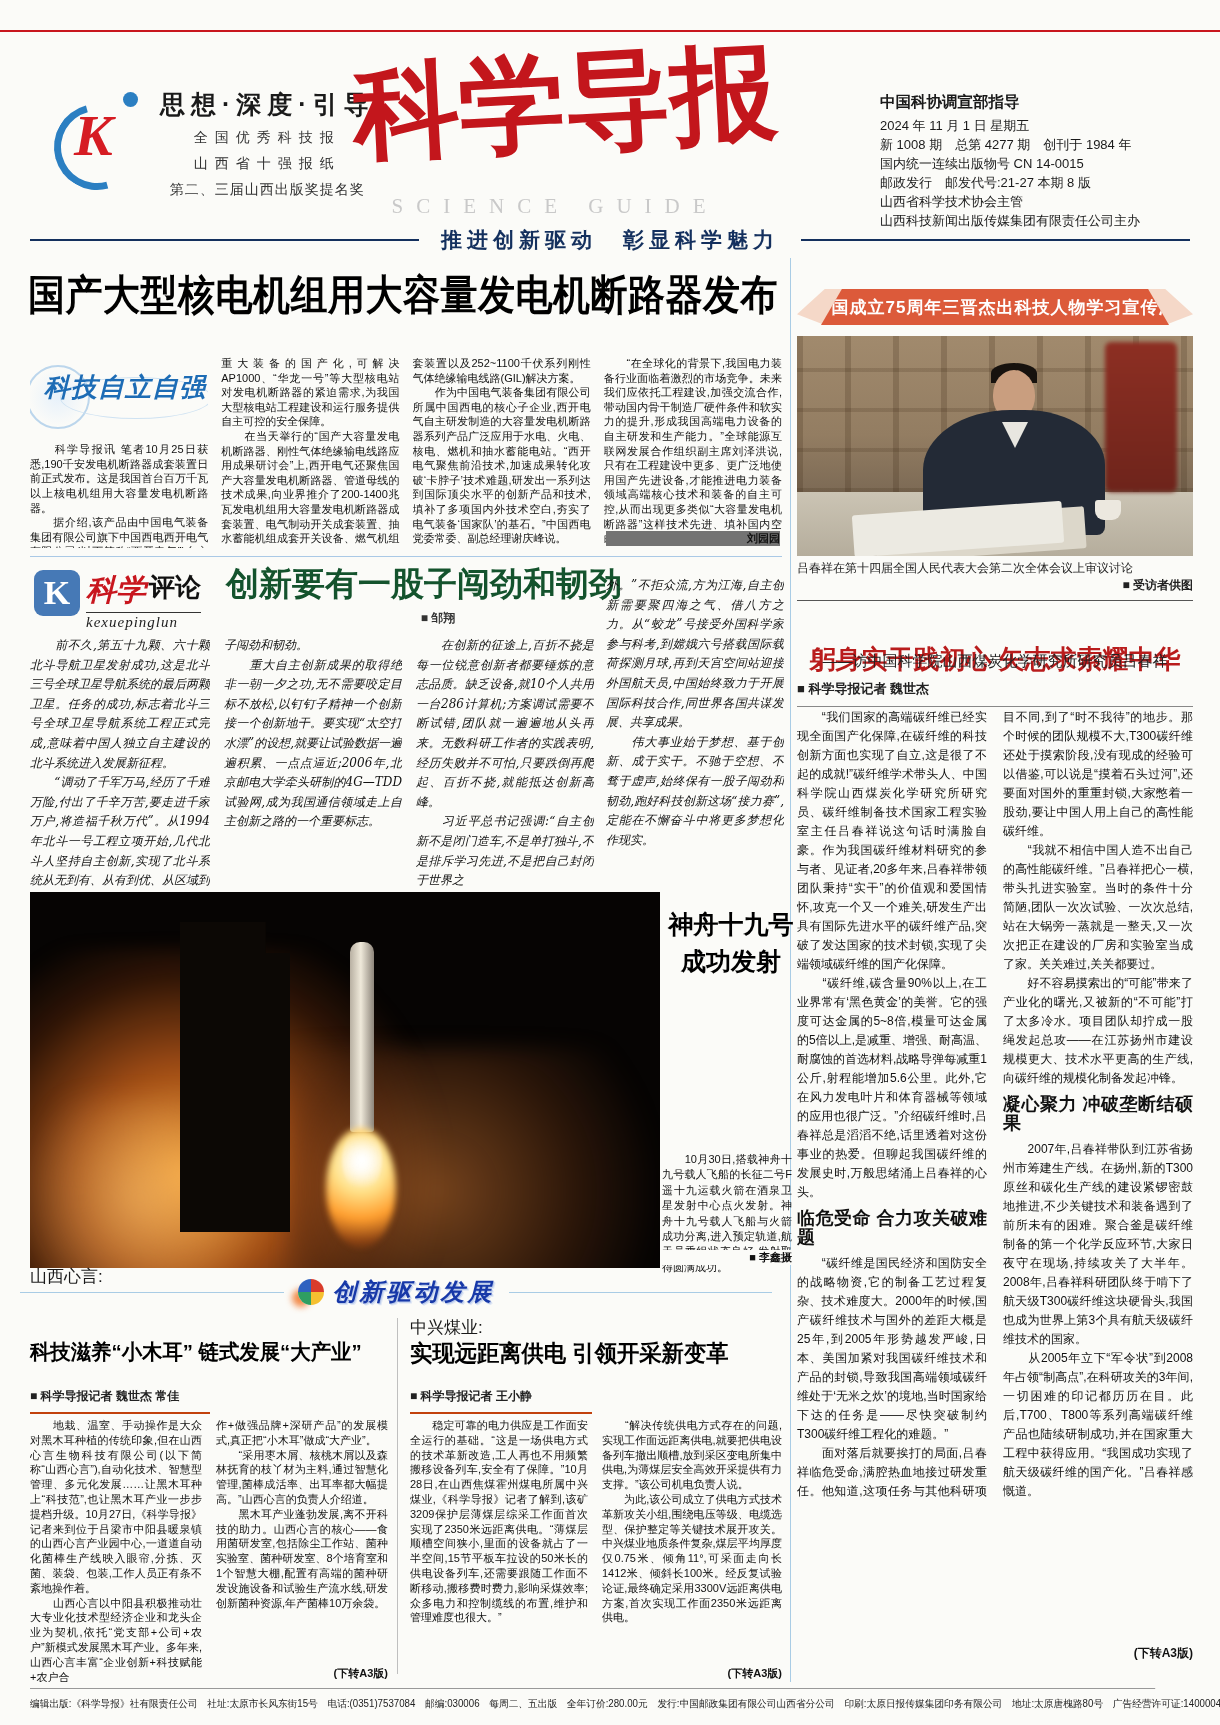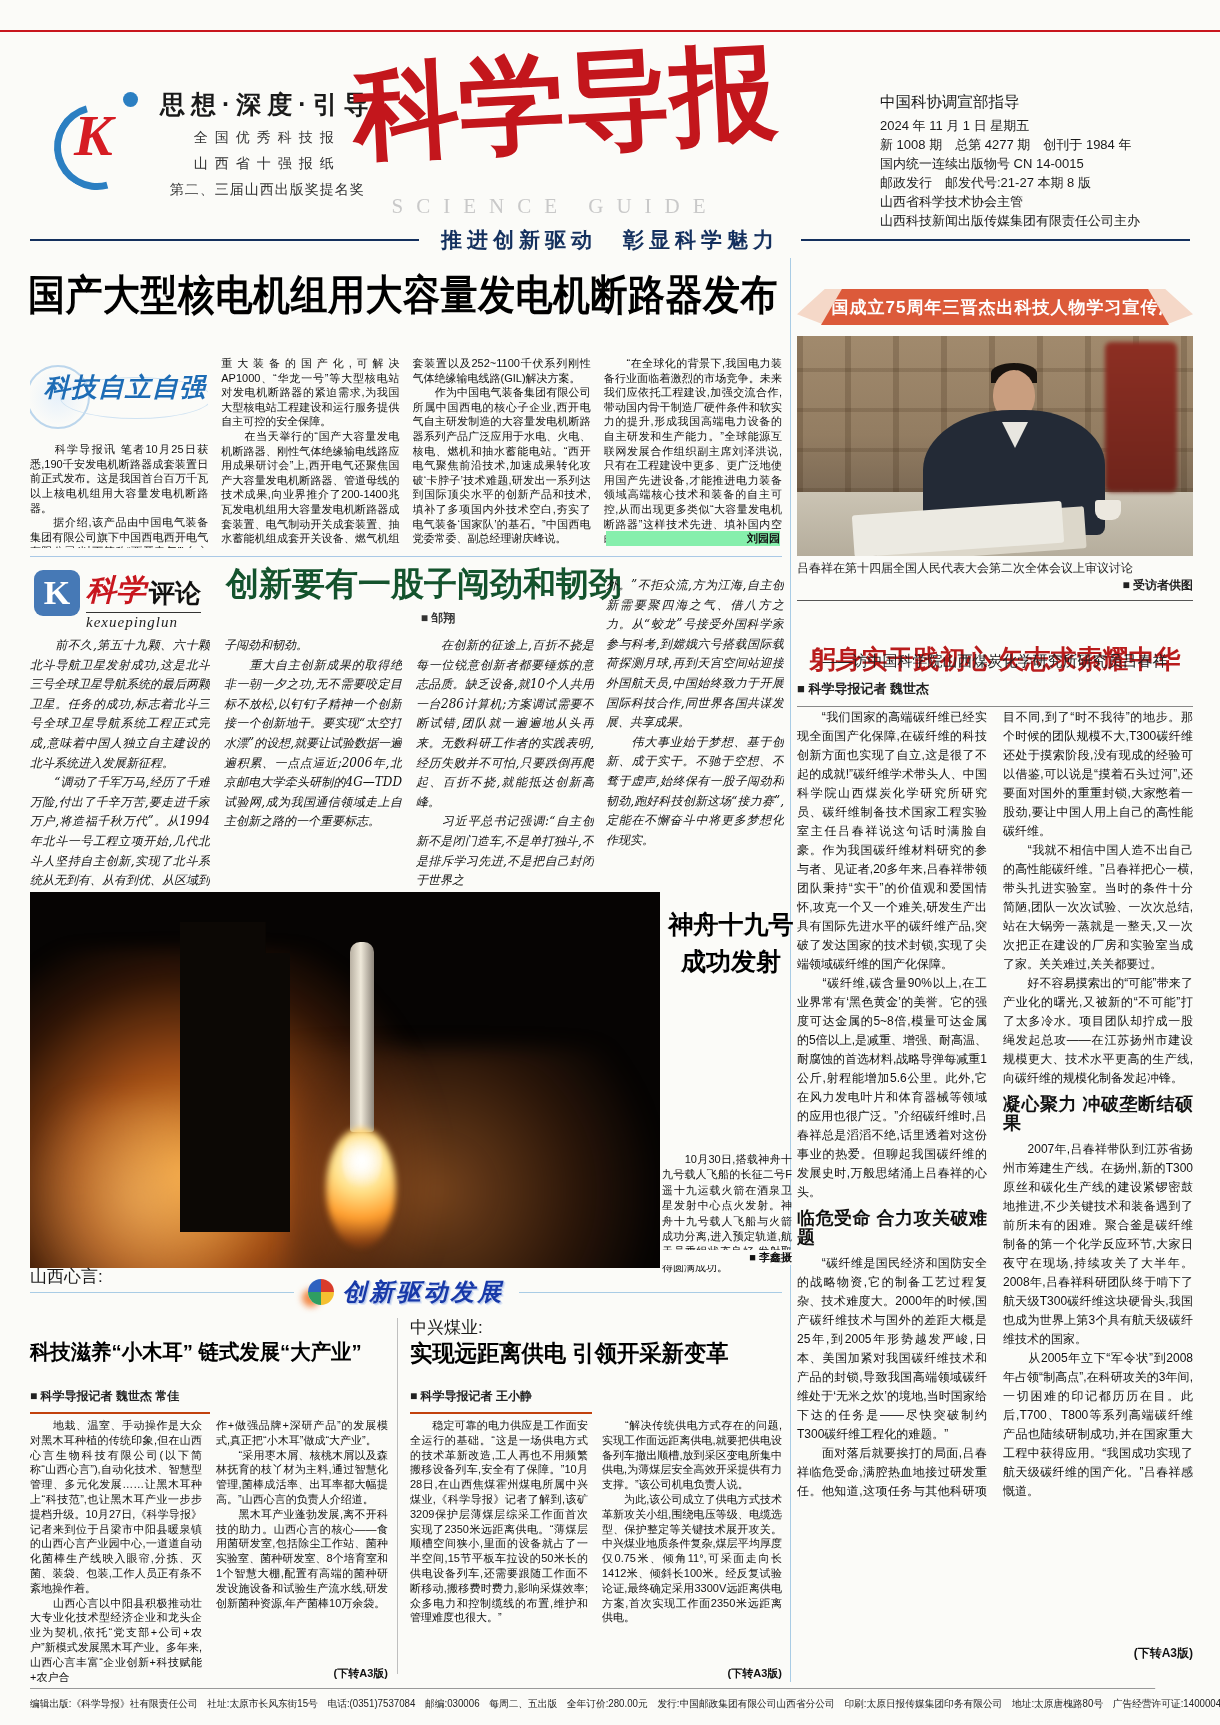--- a/index.html
+++ b/index.html
@@ -21,38 +21,38 @@
   .hl-slogan{font-size:25px;font-weight:bold;letter-spacing:6px;color:#1a1a1a;}
   .hl-award{font-size:14px;color:#333;margin-top:8px;letter-spacing:7px;text-align:center;}
   .hl-award.tight{letter-spacing:1px;}
   
   .mast-title{left:305px;top:40px;width:520px;text-align:center;font-size:106px;line-height:1.2;font-weight:900;
               color:#c3161c;font-family:"Liberation Serif",serif;transform:rotate(-3deg);}
   .mast-en{left:385px;top:194px;width:340px;text-align:center;font-size:21px;letter-spacing:13px;color:#c9c9c9;
            font-family:"Liberation Serif",serif;}
   
   .hr-info{left:880px;top:92px;width:315px;font-size:13px;line-height:19px;color:#1a1a1a;}
-  .hr-info .g{font-size:15.5px;font-weight:normal;margin-bottom:5px;}
+  .hr-info .g{font-size:15.5px;font-weight:bold;margin-bottom:5px;}
   
   .slogan-bar{left:30px;top:226px;width:1160px;display:flex;align-items:center;}
   .slogan-bar .rule{flex:1;height:2px;background:#14305e;}
   .slogan-bar .txt{margin:0 22px;font-size:21px;font-weight:bold;letter-spacing:5px;color:#14305e;}
   .side-vrule{left:790px;top:258px;width:1px;height:1424px;background:#a9cce5;}
   
   .lead-hl{left:28px;top:268px;width:756px;font-size:37px;font-weight:900;letter-spacing:0.5px;color:#000;
            transform:scaleY(1.12);transform-origin:top left;white-space:nowrap;}
   .lead-row{left:30px;top:356px;width:752px;height:192px;display:flex;gap:13px;}
   .lead-col{flex:1;overflow:hidden;font-size:11px;line-height:14.6px;}
   .badge{position:relative;height:54px;margin-bottom:3px;}
   .badge-ring{position:absolute;left:-4px;top:-6px;width:60px;height:60px;border:2px solid #bcd6ec;border-radius:50%;
               background:radial-gradient(circle,#e7f1fa 0%,rgba(231,241,250,0) 70%);}
   .badge-ring2{position:absolute;left:30px;top:6px;width:150px;height:40px;border:1px solid #cfe2f2;border-radius:50%;}
   .badge-txt{position:absolute;left:14px;top:9px;font-size:26px;font-weight:900;font-style:italic;color:#1d6cb5;
              letter-spacing:1px;white-space:nowrap;}
-  .lead-author{left:606px;top:531px;width:174px;text-align:right;font-weight:bold;font-size:11px;background:#86efac;}
+  .lead-author{left:606px;top:531px;width:174px;text-align:right;font-weight:bold;font-size:11px;background:#737373;}
   .lead-rule{left:30px;top:556px;width:752px;height:1px;background:#aac9e6;}
   
   .comm-logo{left:34px;top:570px;display:flex;gap:6px;align-items:flex-start;}
   .k-sq{width:46px;height:46px;background:#4679b6;border-radius:9px;color:#fff;font-weight:900;font-size:34px;
         display:flex;align-items:center;justify-content:center;font-family:"Liberation Serif",serif;flex:none;}
   .k-script{font-family:"Liberation Serif",serif;font-style:italic;font-weight:900;font-size:30px;color:#c8161e;}
   .k-label{font-size:26px;font-weight:700;color:#111;}
   .k-pinyin{font-family:"Liberation Serif",serif;font-style:italic;font-size:15px;color:#222;letter-spacing:1px;
             border-top:1.5px solid #333;margin-top:1px;padding-top:1px;}
   .comm-title{left:226px;top:562px;width:424px;font-size:33px;font-weight:700;color:#14532d;white-space:nowrap;}
@@ -72,21 +72,21 @@
   .ph-rocket{position:absolute;left:320px;top:50px;width:24px;height:190px;border-radius:10px 10px 3px 3px;
              background:linear-gradient(90deg,#b8b0a2,#efe9da 45%,#8d857a);}
   .ph-flame{position:absolute;left:296px;top:236px;width:70px;height:120px;border-radius:50%;filter:blur(3px);
             background:radial-gradient(circle at 50% 30%,#fff 0%,#ffe28a 30%,#ff9e2e 60%,rgba(255,110,20,.25) 85%,rgba(0,0,0,0) 100%);}
   .ph-core{position:absolute;left:312px;top:236px;width:40px;height:64px;border-radius:50%;filter:blur(1px);
            background:radial-gradient(circle,#fff,rgba(255,255,255,0) 75%);}
   .sz-label{left:668px;top:906px;width:126px;text-align:center;font-size:25px;font-weight:bold;line-height:37px;color:#000;}
   .sz-cap{left:662px;top:1152px;width:130px;font-size:11px;line-height:15.4px;}
   .sz-credit{left:662px;top:1250px;width:130px;text-align:right;font-size:11px;font-weight:bold;background:#fbfbf8;}
   
-  .banner2{left:30px;top:1276px;width:752px;display:flex;align-items:center;}
+  .banner2{left:20px;top:1276px;width:752px;display:flex;align-items:center;}
   .banner2 .rule{flex:1;height:1px;background:#a9cce5;}
   .b2-core{display:flex;align-items:center;gap:9px;margin:0 14px;}
   .b2-icon{width:26px;height:26px;border-radius:50%;flex:none;
            background:conic-gradient(#d93b2b 0 25%,#f5c030 25% 50%,#2f9e62 50% 75%,#2f62c0 75% 100%);
            box-shadow:-10px 6px 6px -4px rgba(240,110,30,.8);}
   .b2-txt{font-size:24px;font-weight:900;font-style:italic;color:#1738a8;letter-spacing:3px;
           text-shadow:1px 1px 0 #b9c9ea,2px 2px 0 #dfe7f5;white-space:nowrap;}
   
   .bot-vrule{left:397px;top:1318px;width:1px;height:356px;background:#bfbfbf;}
   .kicker{font-size:17px;color:#1a1a1a;}
@@ -195,21 +195,21 @@
     <div class="lead-col just pre">套装置以及252~1100千伏系列刚性气体绝缘输电线路(GIL)解决方案。
 　　作为中国电气装备集团有限公司所属中国西电的核心子企业,西开电气自主研发制造的大容量发电机断路器系列产品广泛应用于水电、火电、核电、燃机和抽水蓄能电站。“西开电气聚焦前沿技术,加速成果转化攻破‘卡脖子’技术难题,研发出一系列达到国际顶尖水平的创新产品和技术,填补了多项国内外技术空白,夯实了电气装备‘国家队’的基石。”中国西电党委常委、副总经理谢庆峰说。</div>
     <div class="lead-col just pre">　　“在全球化的背景下,我国电力装备行业面临着激烈的市场竞争。未来我们应依托工程建设,加强交流合作,带动国内骨干制造厂硬件条件和软实力的提升,形成我国高端电力设备的自主研发和生产能力。”全球能源互联网发展合作组织副主席刘泽洪说,只有在工程建设中更多、更广泛地使用国产先进设备,才能推进电力装备领域高端核心技术和装备的自主可控,从而出现更多类似“大容量发电机断路器”这样技术先进、填补国内空白的产品。</div>
   </div>
   <div class="abs lead-author">刘园园</div>
   <div class="abs lead-rule"></div>
 
   <div class="abs comm-logo">
     <div class="k-sq">K</div>
     <div>
-      <div style="display:flex;align-items:flex-end;gap:3px;">
+      <div style="display:flex;align-items:flex-start;gap:3px;">
         <span class="k-script">科学</span>
         <span class="k-label">评论</span>
       </div>
       <div class="k-pinyin">kexuepinglun</div>
     </div>
   </div>
   <div class="abs comm-title">创新要有一股子闯劲和韧劲</div>
   <div class="abs comm-byline">■ 邹翔</div>
   <div class="comm-col pre" style="left:30px;top:636px;width:180px;height:250px;">　　前不久,第五十九颗、六十颗北斗导航卫星发射成功,这是北斗三号全球卫星导航系统的最后两颗卫星。任务的成功,标志着北斗三号全球卫星导航系统工程正式完成,意味着中国人独立自主建设的北斗系统进入发展新征程。
 　　“调动了千军万马,经历了千难万险,付出了千辛万苦,要走进千家万户,将造福千秋万代”。从1994年北斗一号工程立项开始,几代北斗人坚持自主创新,实现了北斗系统从无到有、从有到优、从区域到全球的历史性跨越。没有先例可以参考,就创造先例;没有经验可以借鉴,就大胆探索。</div>

